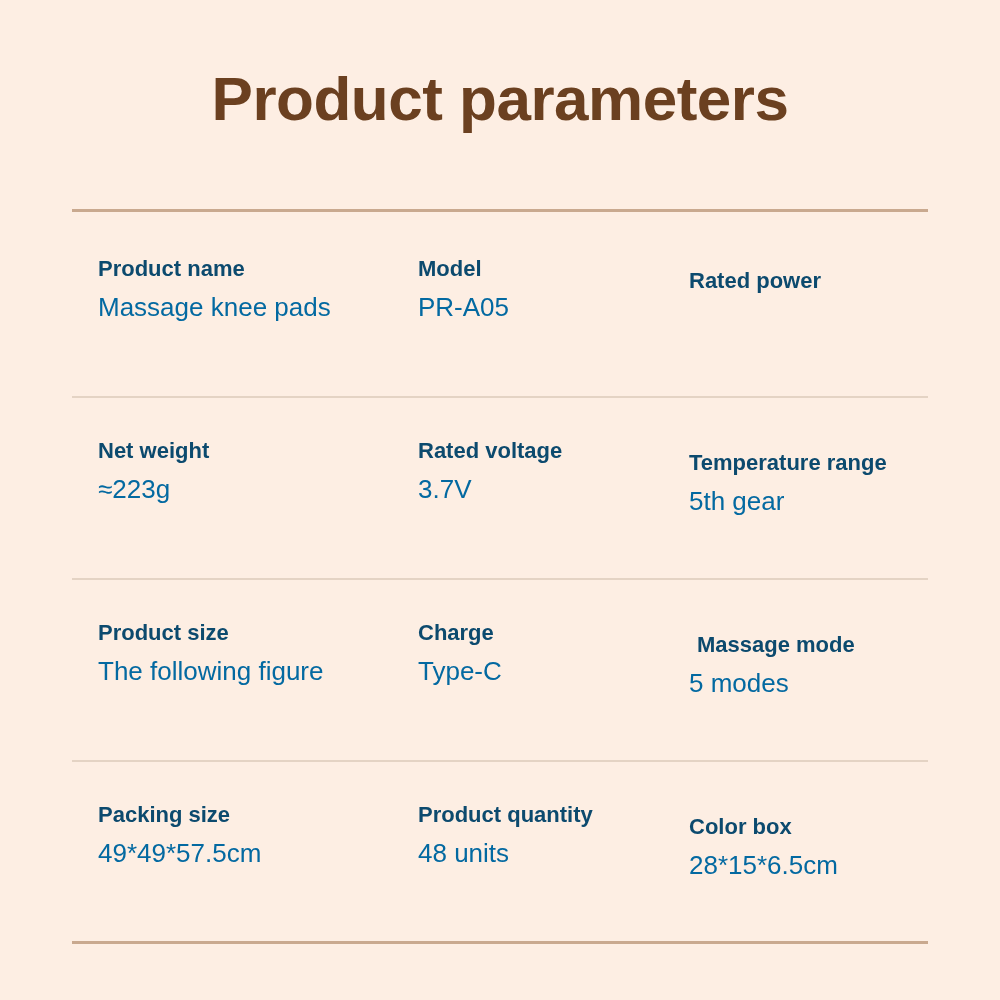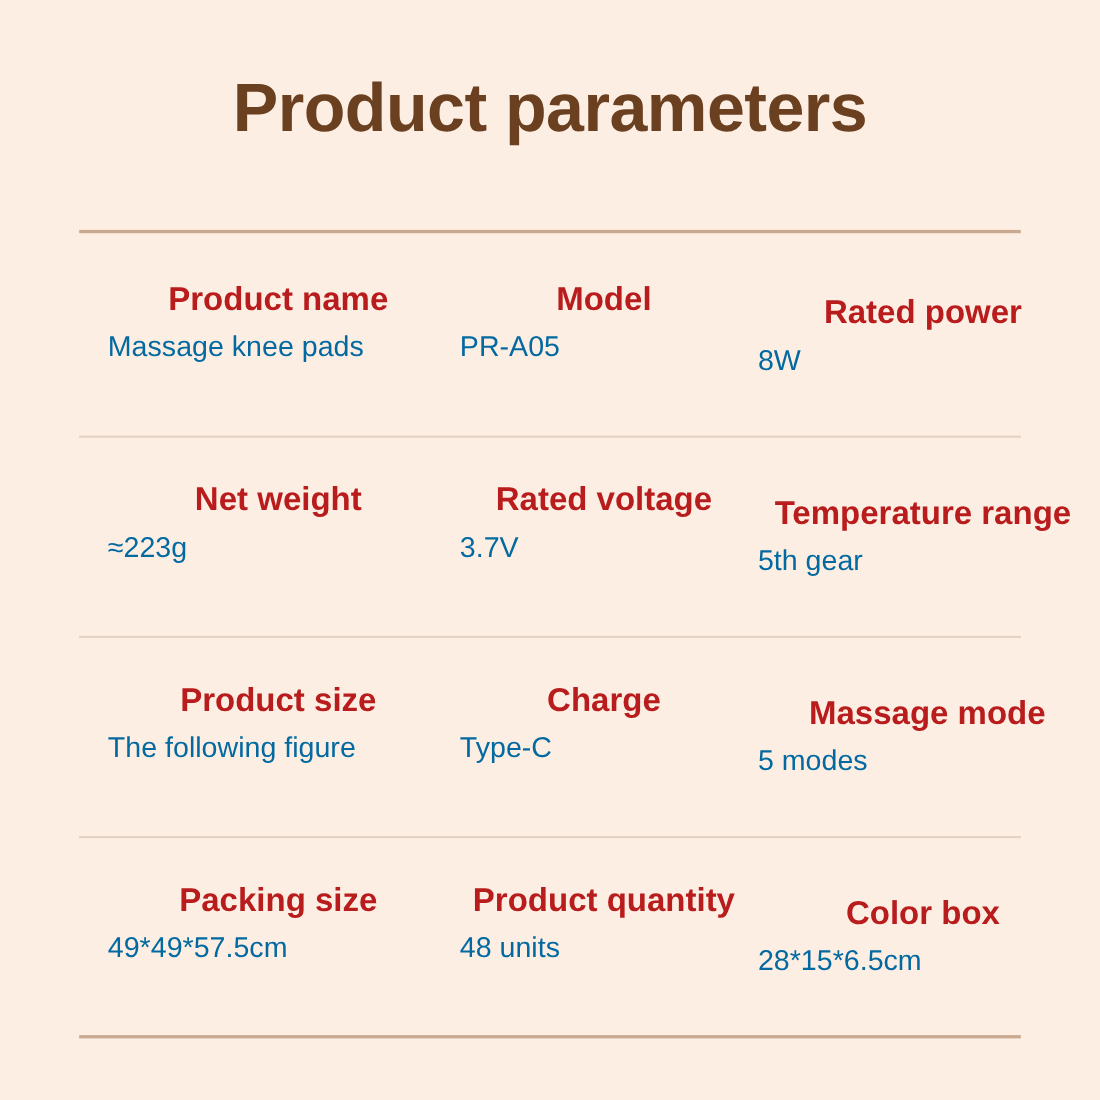--- a/index.html
+++ b/index.html
@@ -70,26 +70,25 @@
 
   .cell {
     position: absolute;
     top: 0;
   }
   .col-1 { left: 98px;  width: 310px; }
   .col-2 { left: 418px; width: 262px; }
   .col-3 { left: 689px; width: 300px; margin-top: 12px; }
 
   .cell .label {
-    font-size: 30px;
+    font-size: 22px;
     font-weight: bold;
-    color: #b91c1c;
+    color: #0c4a6e;
     line-height: 1.0;
     white-space: nowrap;
-    text-align: center;
   }
   .cell .value {
     margin-top: 14px;
     font-size: 26px;
     font-weight: normal;
     color: #0369a1;
     line-height: 1.0;
     white-space: nowrap;
   }
 
@@ -115,21 +114,20 @@
     <div class="cell col-1">
       <div class="label">Product name</div>
       <div class="value">Massage knee pads</div>
     </div>
     <div class="cell col-2">
       <div class="label">Model</div>
       <div class="value">PR-A05</div>
     </div>
     <div class="cell col-3">
       <div class="label">Rated power</div>
-      <div class="value">8W</div>
     </div>
   </div>
 
   <div class="row row-2">
     <div class="cell col-1">
       <div class="label">Net weight</div>
       <div class="value">≈223g</div>
     </div>
     <div class="cell col-2">
       <div class="label">Rated voltage</div>

